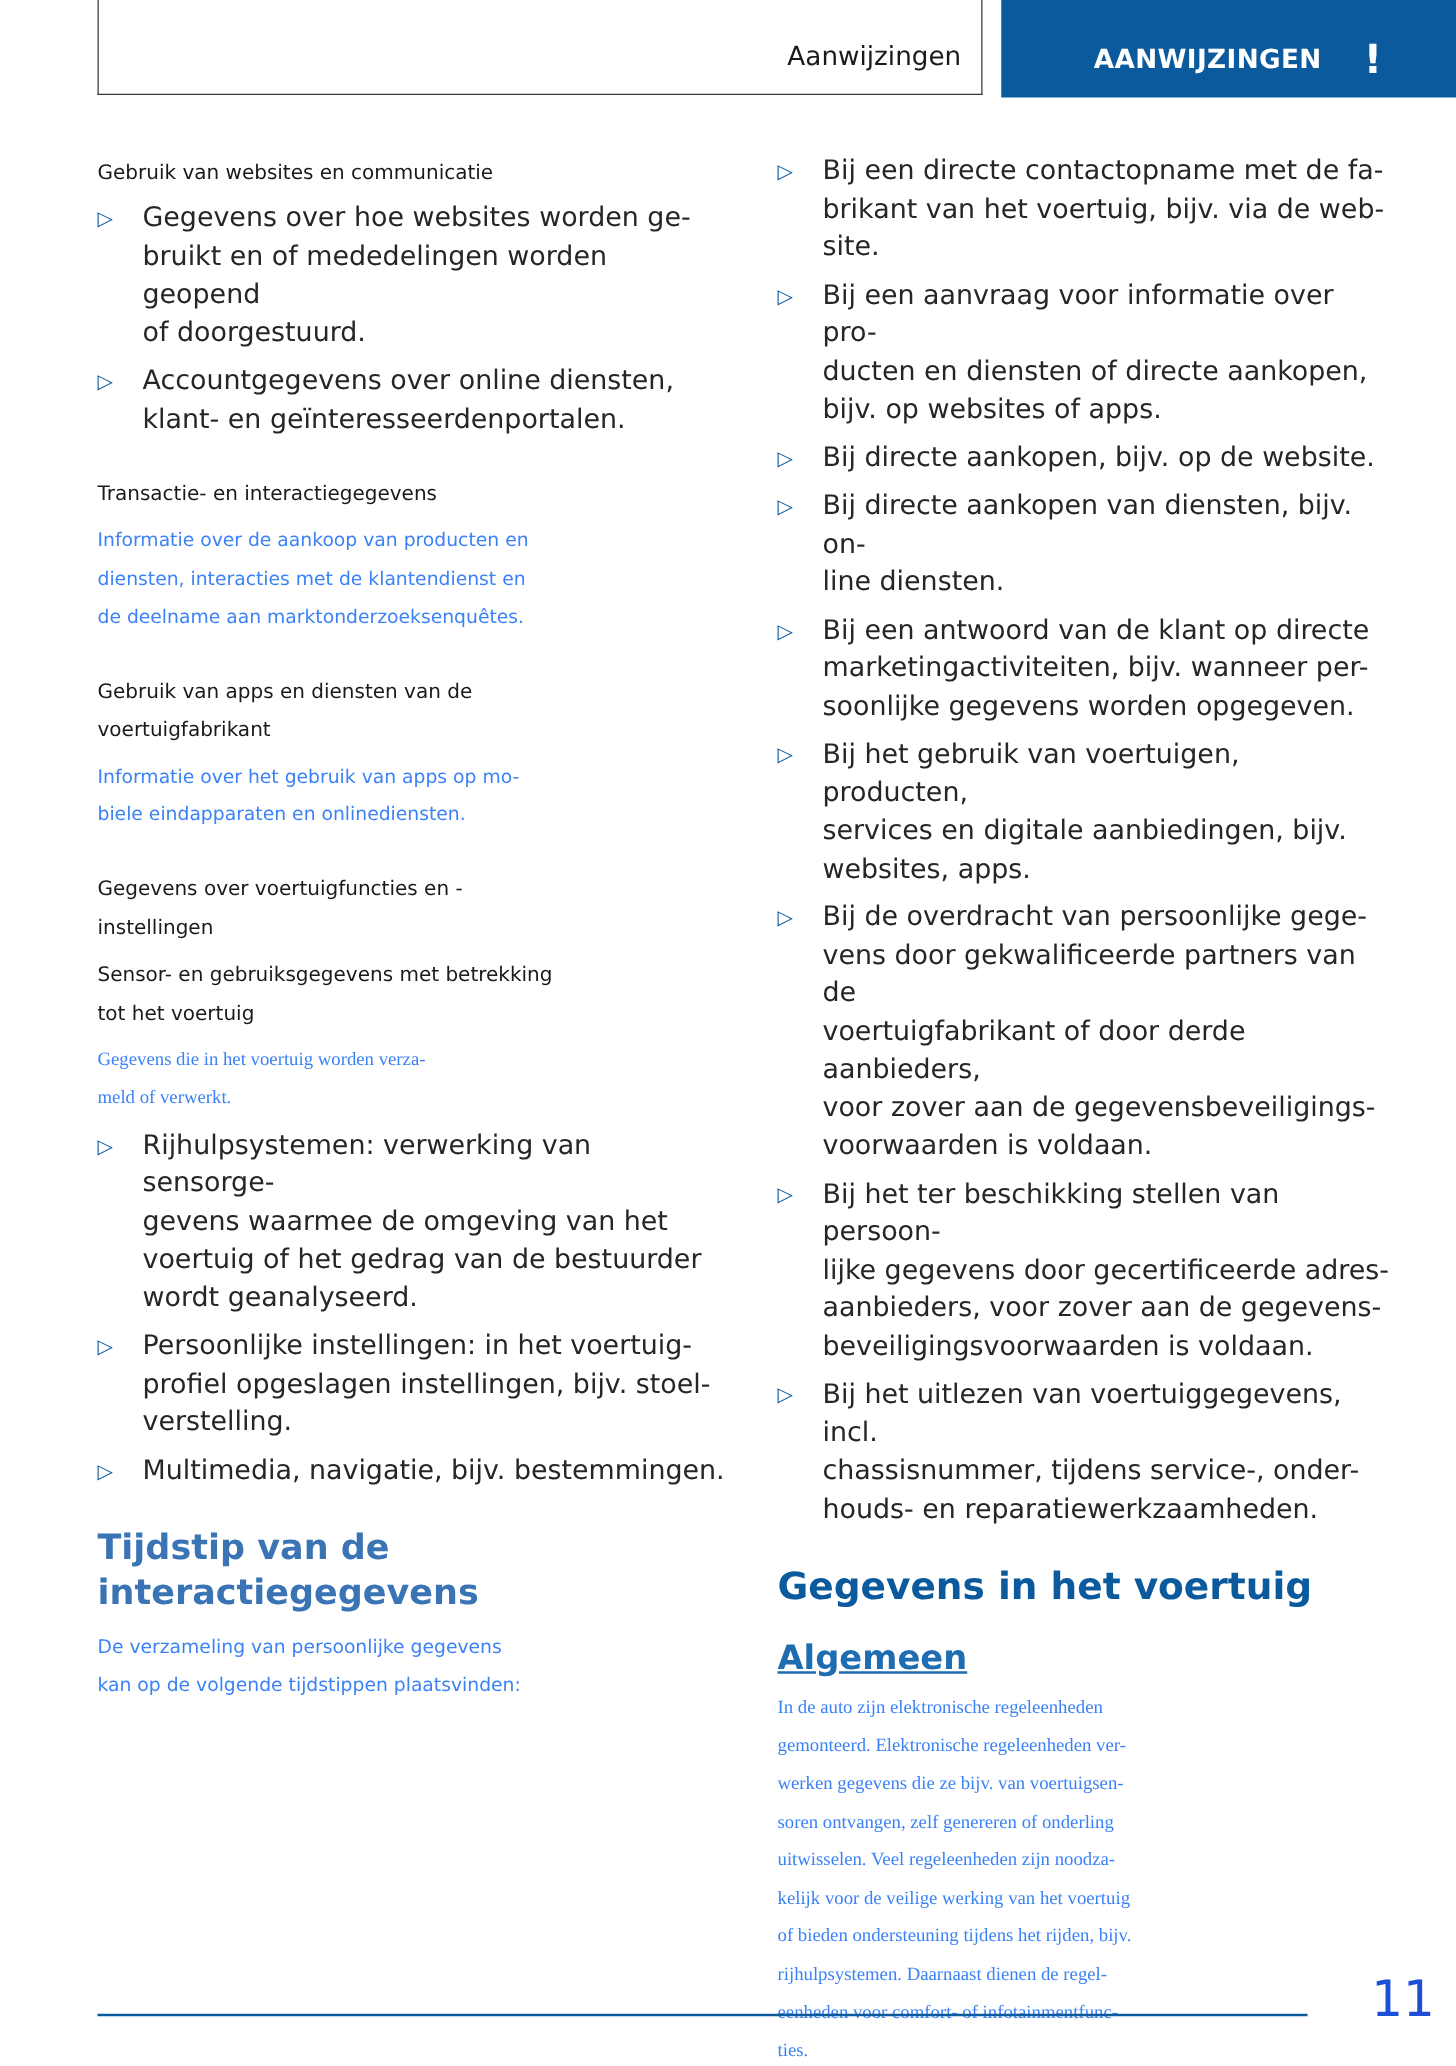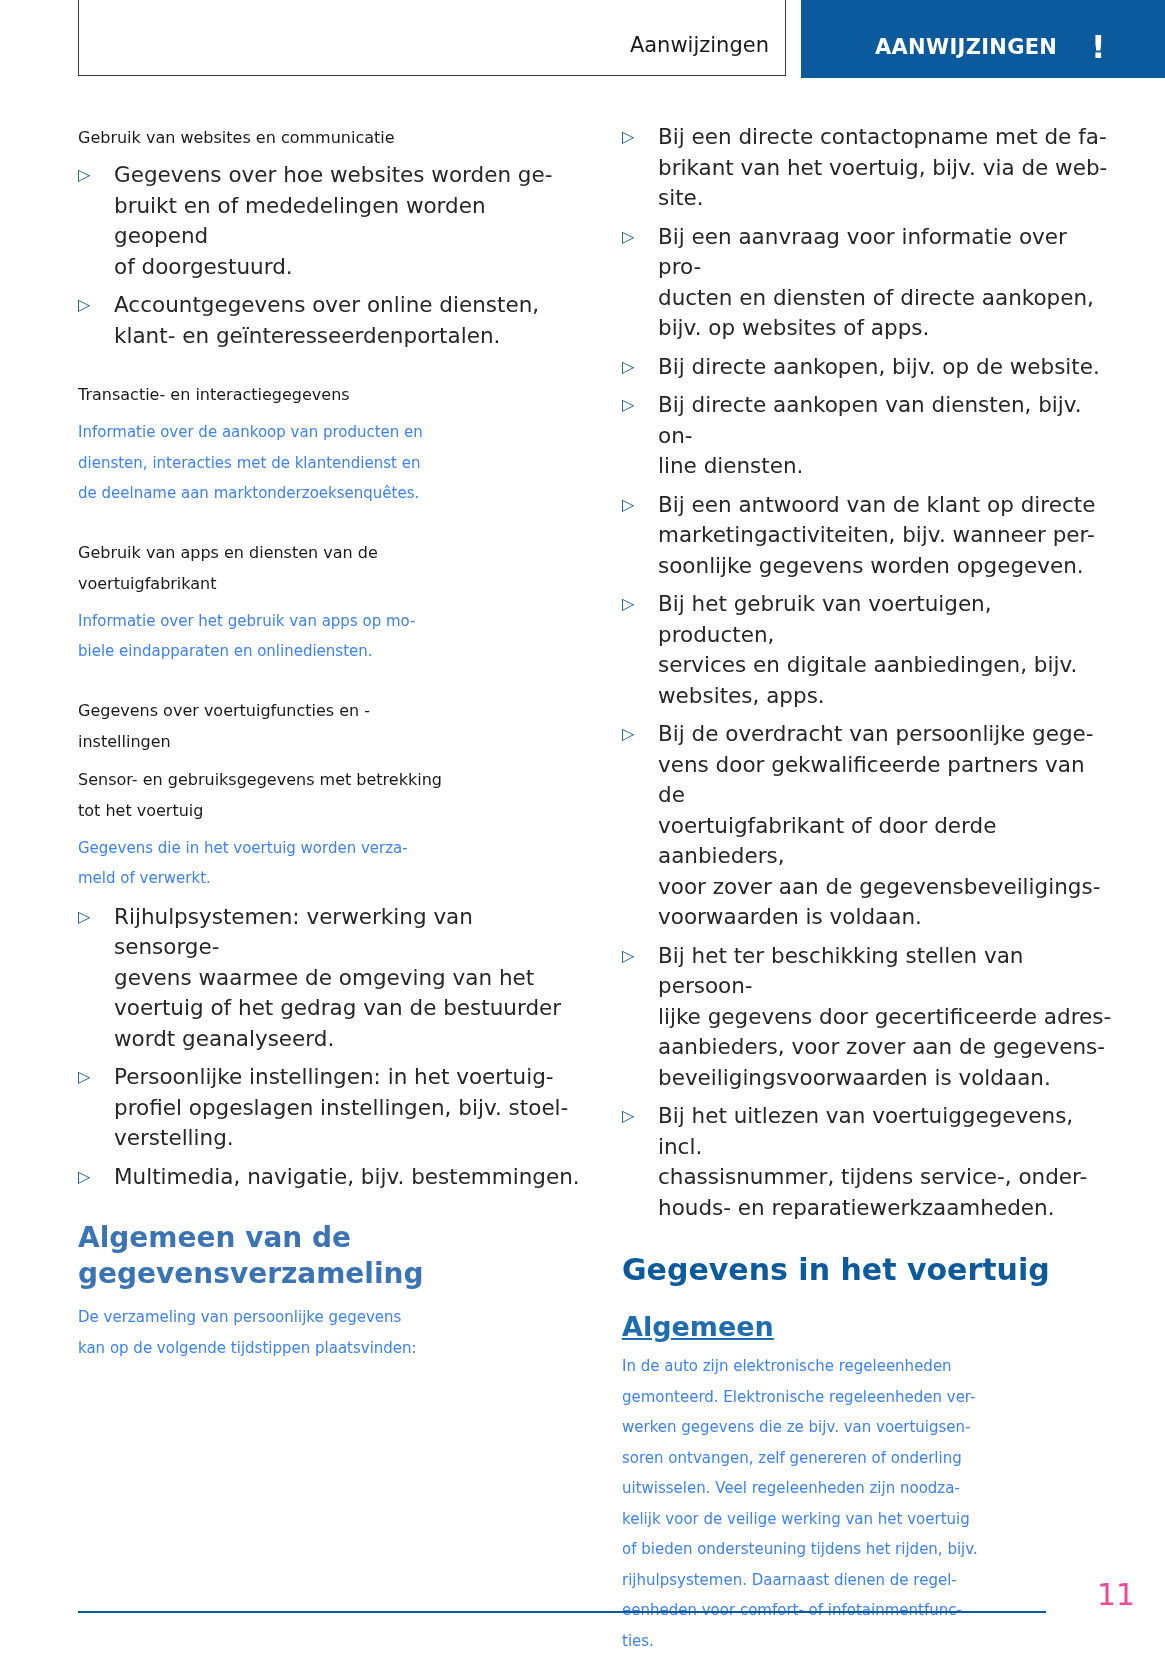--- a/index.html
+++ b/index.html
@@ -12,32 +12,32 @@
              color: #fff; }
   .hdr-tab-title { position: absolute; left: 74px; top: 35px; font-size: 21px; font-weight: bold; letter-spacing: 0.3px; }
   .hdr-tab-icon { position: absolute; left: 290px; top: 28px; font-size: 32px; font-weight: bold; }
 
   .col { position: absolute; top: 122px; width: 505px; }
   .col.left { left: 78px; }
   .col.right { left: 622px; width: 490px; }
 
   .subhead { font-size: 16px; line-height: 31px; margin: 0 0 7px 0; color: #1a1a1a; font-weight: 500; }
   .para { font-size: 15px; line-height: 30.5px; margin: 0 0 28px 0; color: #3b82f6; }
-  .para.tight { margin-bottom: 8px; }
+  .para.tight { margin-bottom: 8px; font-family: Liberation Serif, serif; }
   ul.bul { list-style: none; margin: 0 0 28px 0; padding: 0; }
   ul.bul li { position: relative; padding-left: 36px; font-size: 21.5px; line-height: 30.5px;
               margin-bottom: 8px; color: #262626; }
   ul.bul li .tri { position: absolute; left: 0; top: 0; color: #0b5a9d; font-size: 16px; line-height: 30.5px; }
   .h2-light { font-size: 28px; color: #3a74b5; margin: 14px 0 10px 0; line-height: 36px; }
   .h1-blue { font-size: 30px; color: #0b5a9d; margin: 24px 0 20px 0; line-height: 38px; }
   .h2-blue { font-size: 27px; color: #1f6db1; margin: 0 0 6px 0; line-height: 36px; text-decoration: underline; }
   .t { white-space: pre-line; }
 
   .footer-line { position: absolute; left: 78px; top: 1611px; width: 968px; height: 2px; background: #0b5a9d; }
-  .page-num { position: absolute; left: 1097px; top: 1577px; font-size: 30px; color: #ec4899; }
+  .page-num { position: absolute; left: 1097px; top: 1577px; font-size: 40px; color: #1d4ed8; }
 </style>
 </head>
 <body>
 
 <div class="hdr-box">
   <span class="hdr-label">Aanwijzingen</span>
 </div>
 <div class="hdr-tab">
   <span class="hdr-tab-title">AANWIJZINGEN</span>
   <span class="hdr-tab-icon">!</span>
@@ -74,21 +74,21 @@
     <li><span class="tri">▷</span><span class="t">Rijhulpsystemen: verwerking van sensorge-
 gevens waarmee de omgeving van het
 voertuig of het gedrag van de bestuurder
 wordt geanalyseerd.</span></li>
     <li><span class="tri">▷</span><span class="t">Persoonlijke instellingen: in het voertuig-
 profiel opgeslagen instellingen, bijv. stoel-
 verstelling.</span></li>
     <li><span class="tri">▷</span><span class="t">Multimedia, navigatie, bijv. bestemmingen.</span></li>
   </ul>
 
-  <h2 class="h2-light">Algemeen van de gegevensverzameling</h2>
+  <h2 class="h2-light">Tijdstip van de interactiegegevens</h2>
   <p class="para t">De verzameling van persoonlijke gegevens
 kan op de volgende tijdstippen plaatsvinden:</p>
 </div>
 
 <div class="col right">
   <ul class="bul">
     <li><span class="tri">▷</span><span class="t">Bij een directe contactopname met de fa-
 brikant van het voertuig, bijv. via de web-
 site.</span></li>
     <li><span class="tri">▷</span><span class="t">Bij een aanvraag voor informatie over pro-

